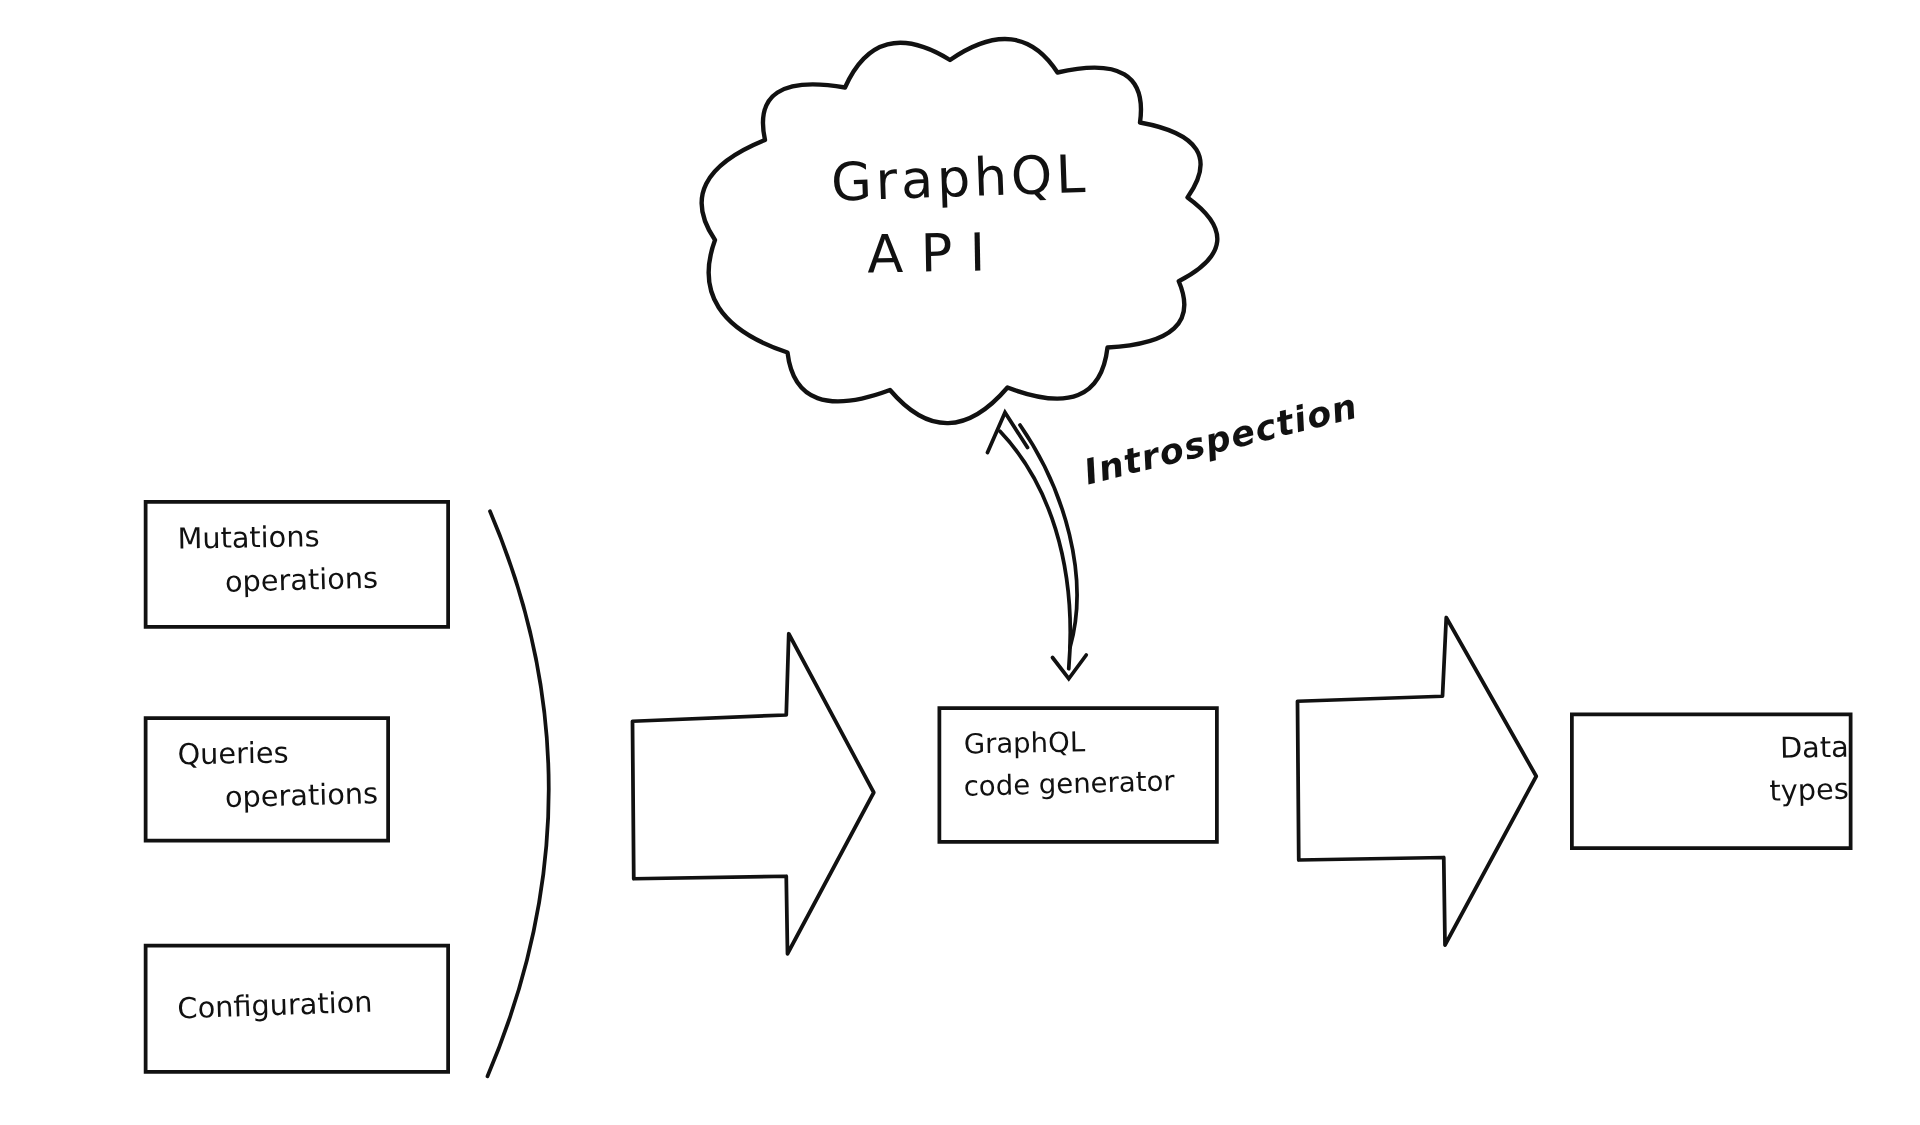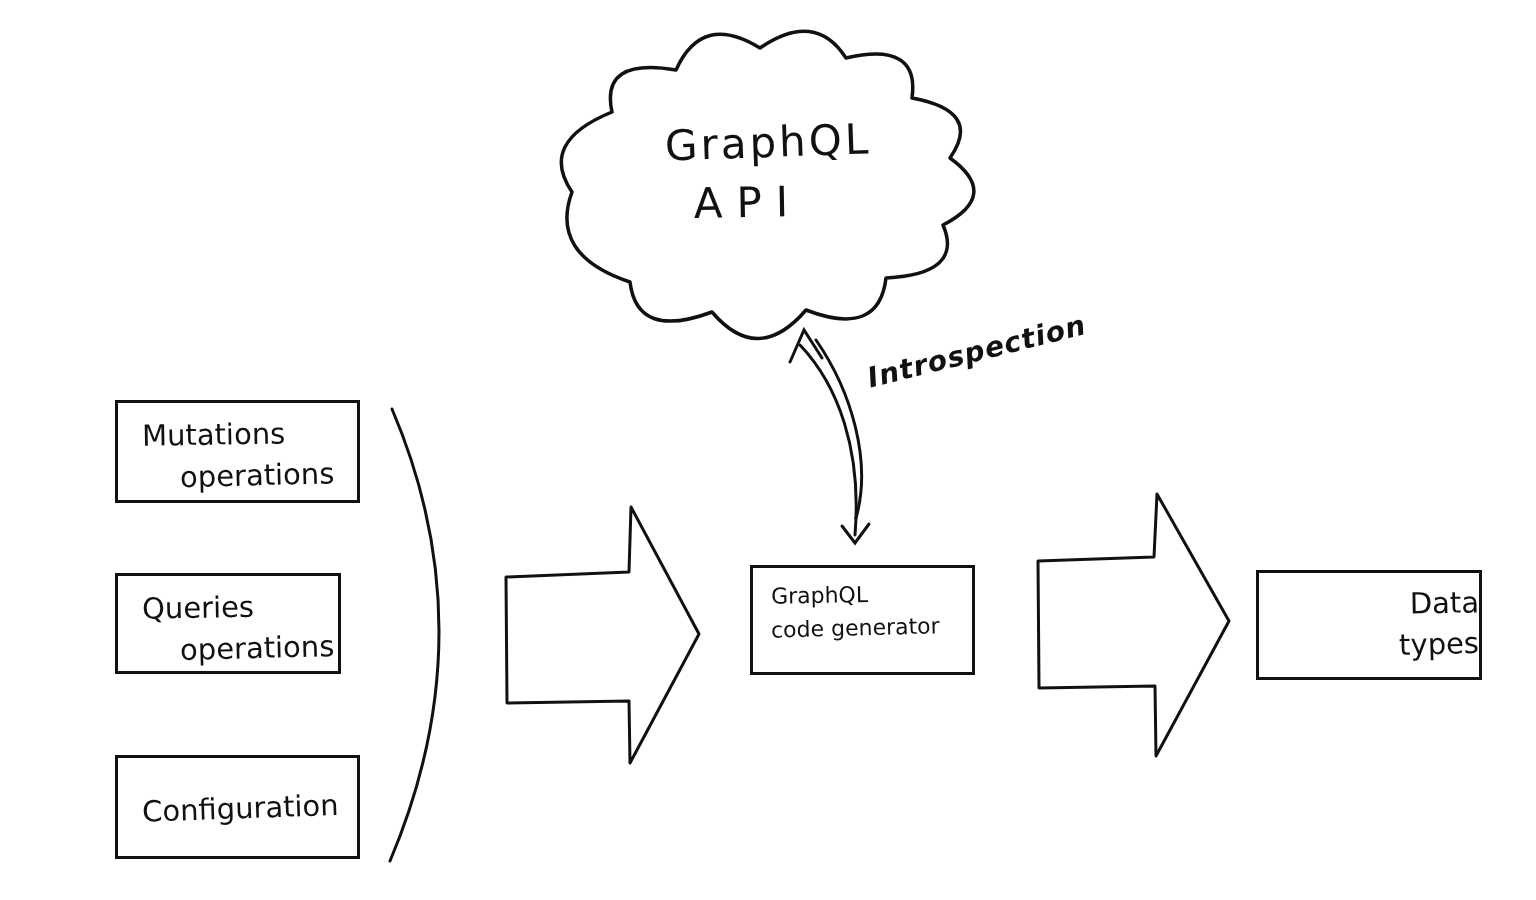--- a/index.html
+++ b/index.html
@@ -23,21 +23,21 @@
   }
   .hand {
     font-family: "DejaVu Sans", sans-serif;
     color: #111111;
   }
   .box {
     position: absolute;
     border: 3px solid #111111;
     background: #ffffff;
     box-sizing: border-box;
-    font-size: 29px;
+    font-size: 23px;
     line-height: 1.25;
   }
   .box .l1 { margin: 13px 0 5px 24px; transform: rotate(-1deg); }
   .box .l2 { margin-left: 62px; transform: rotate(-1.5deg); }
   .box.single .l1 { margin-top: 32px; transform: rotate(-2deg); }
   .cloud-line1 {
     position: absolute;
     left: 628px; top: 118px;
     width: 280px;
     text-align: center;
@@ -105,21 +105,21 @@
   <div class="hand cloud-line1">GraphQL</div>
   <div class="hand cloud-line2">API</div>
 
   <div class="hand introspection">Introspection</div>
 
   <div class="box hand" style="left:115px; top:400px; width:245px; height:103px;">
     <div class="l1">Mutations</div>
     <div class="l2">operations</div>
   </div>
 
-  <div class="box hand" style="left:115px; top:573px; width:226px; height:101px;">
+  <div class="box hand" style="left:115px; top:573px; width:197px; height:101px;">
     <div class="l1">Queries</div>
     <div class="l2">operations</div>
   </div>
 
   <div class="box hand single" style="left:115px; top:755px; width:245px; height:104px;">
     <div class="l1">Configuration</div>
   </div>
 
   <div class="box hand" style="left:750px; top:565px; width:225px; height:110px; font-size:22px;">
     <div class="l1" style="margin-left:18px;">GraphQL</div>

